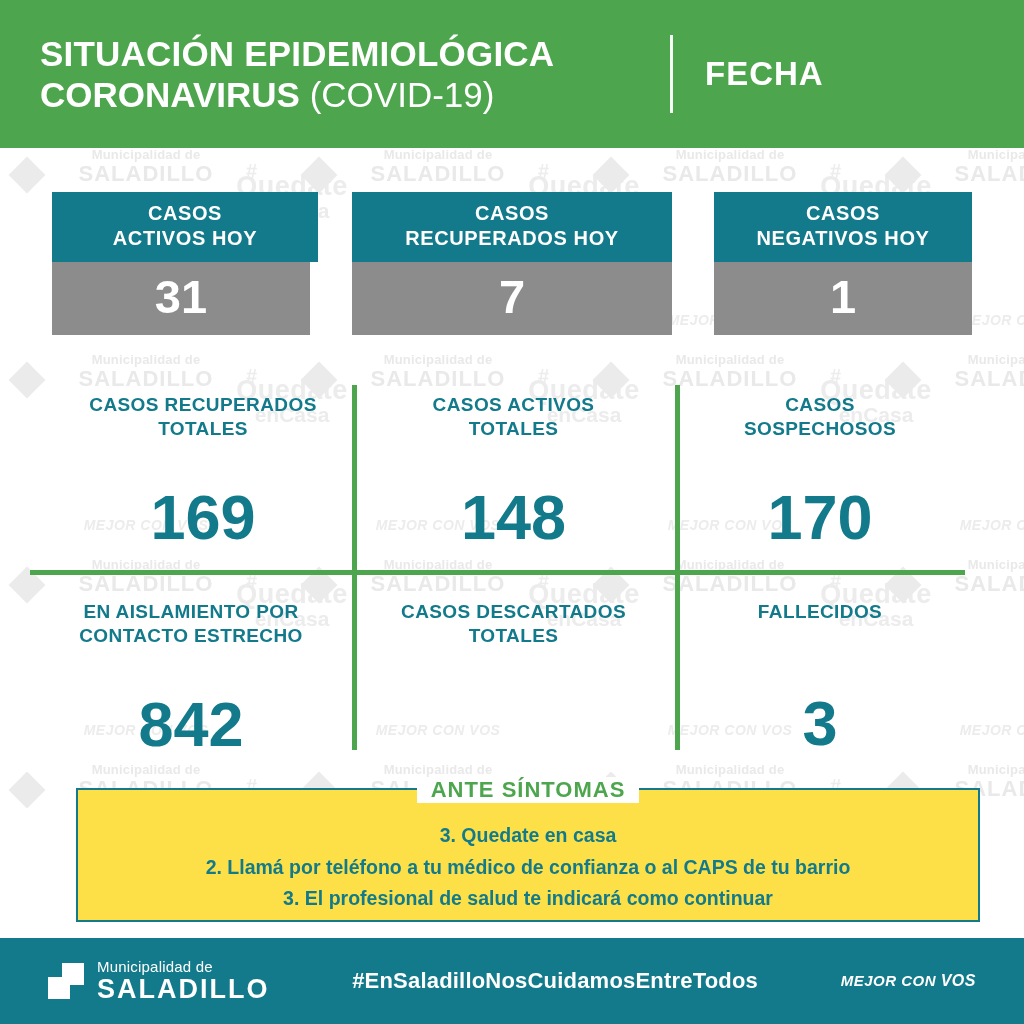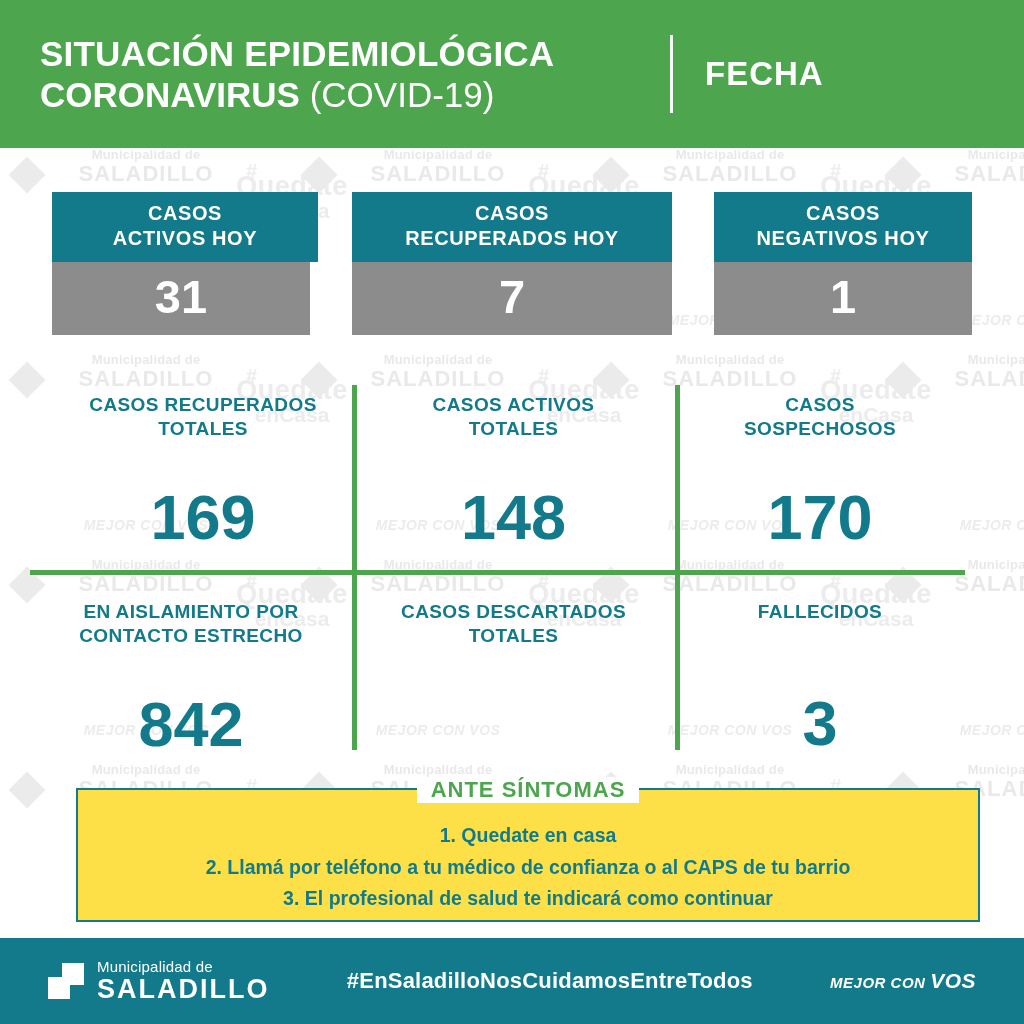--- a/index.html
+++ b/index.html
@@ -308,21 +308,21 @@
     letter-spacing: 0.2px;
   }
   .footer-slogan {
     color: #ffffff;
     font-size: 15px;
     font-style: italic;
     font-weight: bold;
     letter-spacing: 0.5px;
   }
   .footer-slogan .big {
-    font-size: 21px;
+    font-size: 16px;
   }
 </style>
 </head>
 <body>
 
 <div class="poster">
 
   <div class="watermark">
     <div class="wm-cell" style="left:0px;  top:0px;">
       <div class="wm-l1">Municipalidad de</div>
@@ -588,21 +588,21 @@
       <div class="lbl">FALLECIDOS</div>
       <div class="num" style="margin-top:68px;">3</div>
     </div>
   </div>
 
   <div class="symptoms">
     <div class="symptoms-title-wrap">
       <span class="symptoms-title">ANTE SÍNTOMAS</span>
     </div>
     <div class="symptoms-list">
-      <div>1. Quedate en casa</div>
+      <div>3. Quedate en casa</div>
       <div>2. Llamá por teléfono a tu médico de confianza o al CAPS de tu barrio</div>
       <div>3. El profesional de salud te indicará como continuar</div>
     </div>
   </div>
 
   <div class="footer">
     <div class="footer-brand">
       <div class="brand-mark"></div>
       <div>
         <div class="brand-text-1">Municipalidad de</div>

